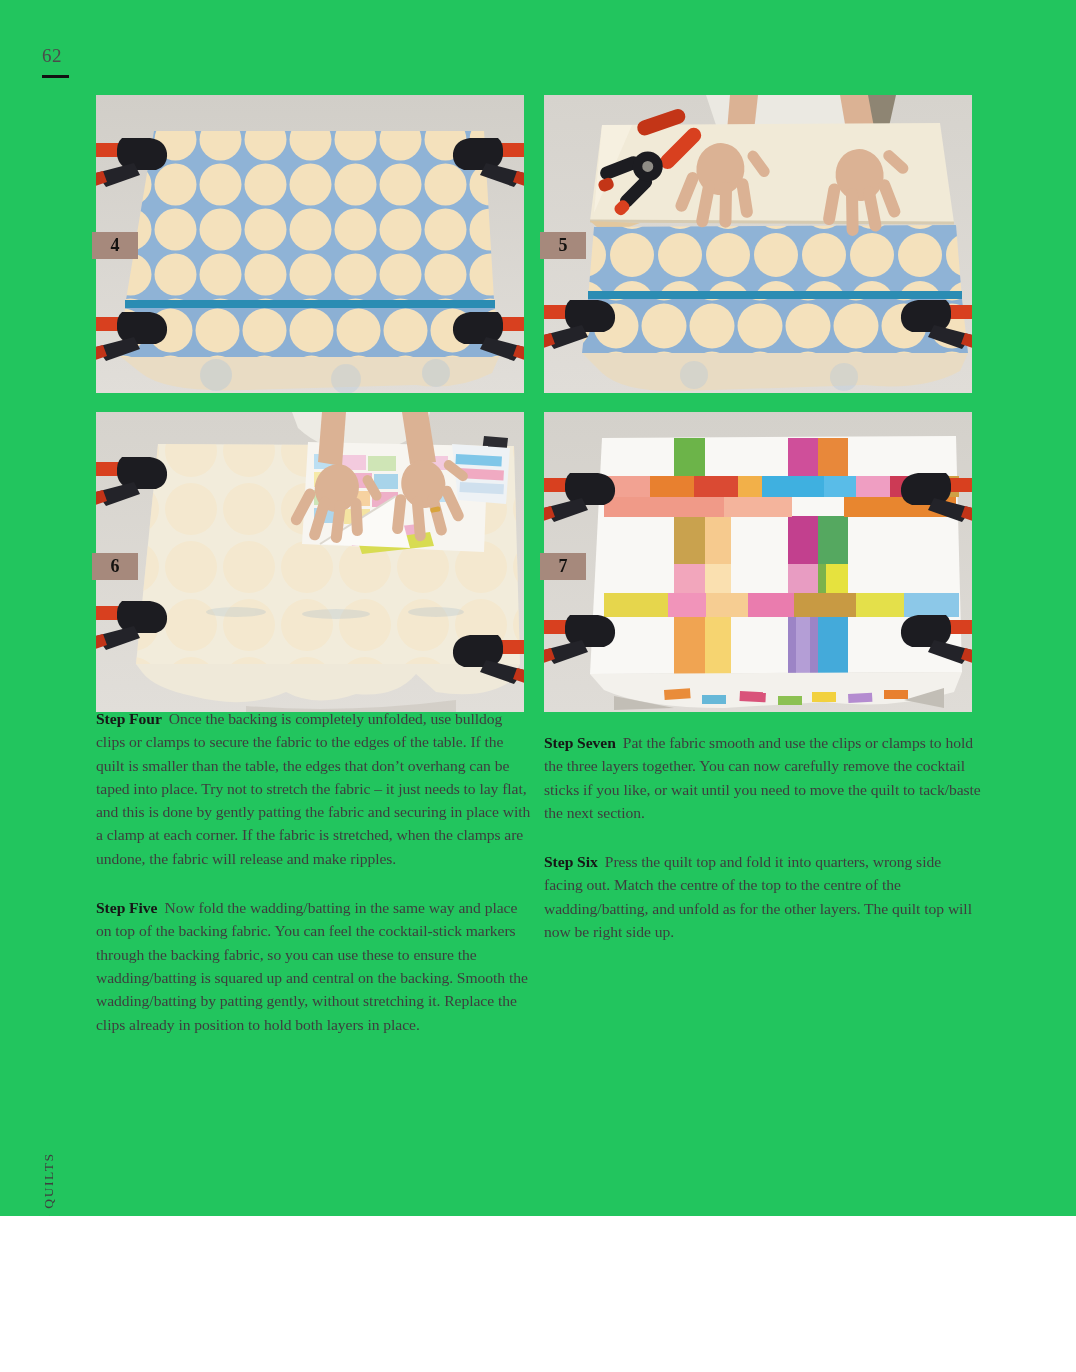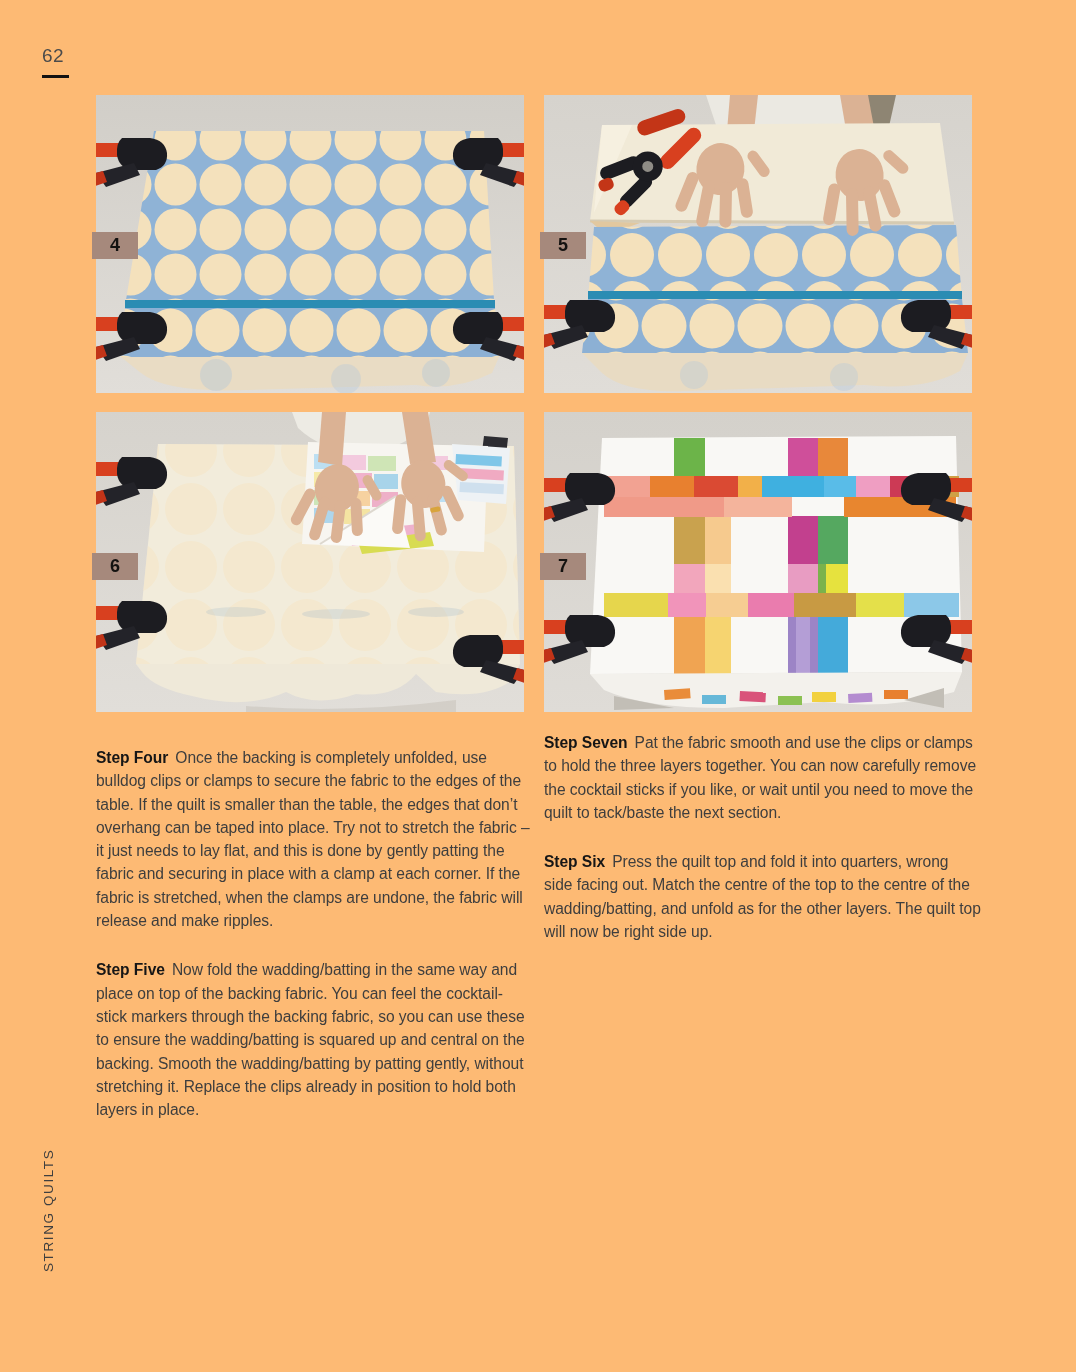--- a/index.html
+++ b/index.html
@@ -1,30 +1,30 @@
 <!DOCTYPE html>
 <html><head>
 <meta charset="utf-8">
 <style>
   html,body{margin:0;padding:0;background:#ffffff;}
-  .page{position:relative;width:1076px;height:1372px;background:#fdba74;overflow:hidden;
-        font-family:Liberation Sans, sans-serif;}
+  .page{position:relative;width:1076px;height:1216px;background:#22c55e;overflow:hidden;
+        font-family:Liberation Serif, serif;}
   .page-number{position:absolute;left:42px;top:45px;font-size:19px;letter-spacing:.5px;color:#4b4b4b;}
   .page-number-rule{position:absolute;left:42px;top:75px;width:27px;height:3px;background:#121212;}
   figure.photo{position:absolute;margin:0;padding:0;}
   figure.photo svg{display:block;}
   .photo-4{left:96px;top:95px;}
   .photo-5{left:544px;top:95px;}
   .photo-6{left:96px;top:412px;}
   .photo-7{left:544px;top:412px;}
   .badge{position:absolute;left:-4px;top:137px;width:46px;height:27px;background:#a6897c;
          color:#141210;font-size:18px;font-weight:bold;display:flex;align-items:center;justify-content:center;}
   .photo-6 .badge,.photo-7 .badge{top:141px;}
   .col{position:absolute;width:437px;}
-  .col-left{left:96px;top:746px;}
+  .col-left{left:96px;top:707px;}
   .col-right{left:544px;top:731px;}
   p.step{margin:0 0 26px 0;font-size:15.6px;line-height:23.3px;color:#3e3e3e;letter-spacing:-0.05px;}
   p.step b{color:#161616;font-weight:bold;margin-right:7px;}
   .sidebar-label{position:absolute;left:41px;top:1272px;transform:rotate(-90deg);transform-origin:0 0;
                  font-size:13.5px;letter-spacing:1.6px;color:#3f3f3f;white-space:nowrap;}
 </style>
 </head>
 <body>
 
 <div class="page">

